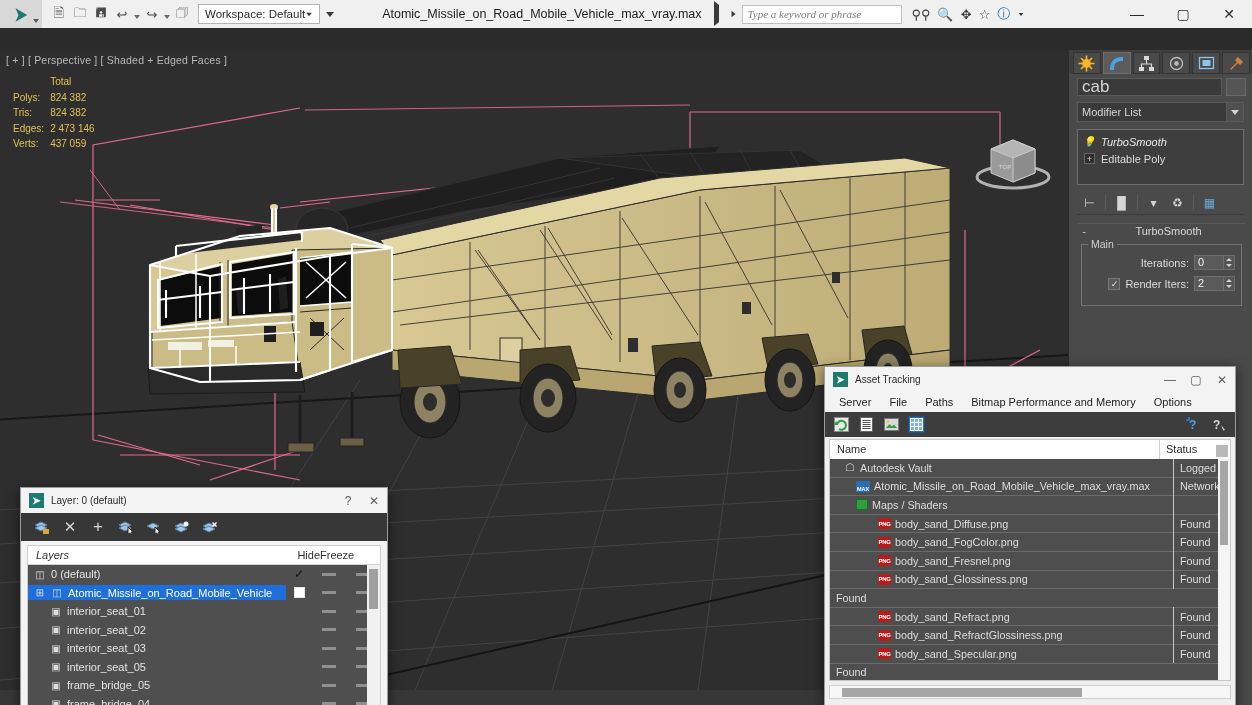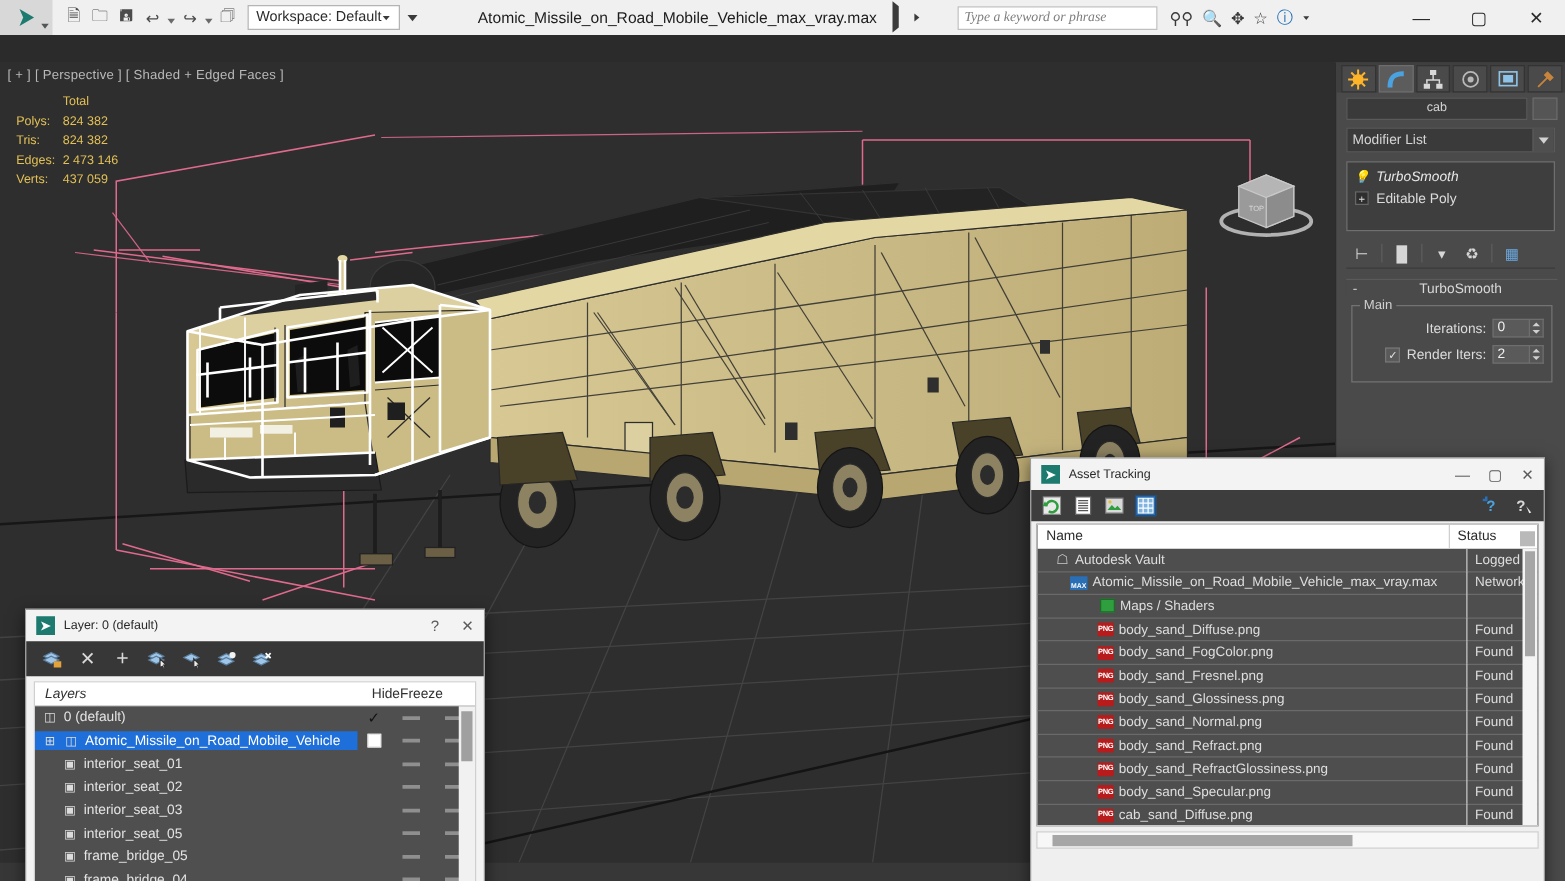--- a/index.html
+++ b/index.html
@@ -25,21 +25,21 @@
     display:flex; align-items:center; padding:0 6px; font-size:11.5px; color:#2b2b2b;
     min-width:118px; }
   .wsdrop { margin-left:4px; width:12px;height:20px; display:flex;align-items:center;
     justify-content:center; }
   .tri-dn { width:0;height:0;border-left:4px solid transparent;border-right:4px solid transparent;
     border-top:5px solid #3a3a3a; }
   .tri-rt { width:0;height:0;border-top:4px solid transparent;border-bottom:4px solid transparent;
     border-left:5px solid #3a3a3a; }
   .docname { flex:0 0 auto; margin-left:46px; font-size:12.5px; color:#1c1c1c; }
   .docarrow { margin-left:12px; }
-  .searchwrap { margin-left:12px; display:flex; align-items:center;gap:24px; }
+  .searchwrap { margin-left:12px; display:flex; align-items:center; }
   .searchbox { width:160px; height:19px; background:#fff; border:1px solid #c0c0c0;
     font-size:11px; color:#7d7d7d; font-style:italic; padding:0 5px; line-height:17px;
     font-family:"Liberation Serif", serif; }
   .helpicons { display:flex; align-items:center; gap:7px; margin-left:10px; color:#3a3a3a;
     font-size:13px; }
   .wbtns { position:absolute; right:0; top:0; height:28px; display:flex; }
   .wbtn { width:46px;height:28px; display:flex;align-items:center;justify-content:center;
     font-size:14px; color:#2a2a2a; }
 
   
@@ -68,21 +68,21 @@
 
   
   .cmdpanel { position:absolute; left:1068px; top:0; width:184px; height:655px;
     background:#4a4a4a; border-left:1px solid #2c2c2c; }
   .cp-tabs { display:flex; height:24px; background:#3f3f3f; padding:2px 2px 0 4px; gap:2px;}
   .cp-tab { width:28px;height:22px; background:#4a4a4a; border:1px solid #333;
     display:flex;align-items:center;justify-content:center; }
   .cp-tab.active { background:#5c5c5c; border-color:#6d6d6d;}
   .cp-row { display:flex; padding:4px 6px 0 8px; gap:4px; }
   .cp-name { flex:1; height:18px; background:#3a3a3a; border:1px solid #5a5a5a;
-    color:#d5d5d5; font-size:10px; padding:0 4px; line-height:16px;text-align:center; }
+    color:#d5d5d5; font-size:17px; padding:0 4px; line-height:16px; }
   .cp-colorchip { width:20px;height:18px; background:#555; border:1px solid #6a6a6a; }
   .cp-modlist { margin:6px 8px 0 8px; height:20px; background:#3a3a3a;
     border:1px solid #5a5a5a; display:flex; align-items:center; padding:0 4px;
     color:#d5d5d5; font-size:11px; position:relative;}
   .cp-modlist .dd { position:absolute; right:0; top:0; width:17px; height:18px;
     background:#4f4f4f; border-left:1px solid #5a5a5a; display:flex;
     align-items:center; justify-content:center;}
   .cp-stack { margin:7px 8px 0 8px; height:56px; background:#3e3e3e;
     border:1px solid #6f6f6f; padding:3px 0 0 0; }
   .cp-stackitem { height:17px; display:flex; align-items:center; padding-left:6px;
@@ -203,21 +203,21 @@
     background:#a6a6a6;}
   .ico-png { width:13px;height:11px; background:#b81b1b; color:#fff; font-size:6px;
     font-weight:bold; display:flex;align-items:center;justify-content:center;
     border-radius:1px; letter-spacing:-0.3px;}
   .ico-vault { width:12px;height:11px; color:#c9c9c9; font-size:11px;
     display:flex;align-items:center;justify-content:center;}
   .ico-max { width:14px;height:11px; background:#2a6fb5; color:#fff; font-size:5.5px;
     font-weight:bold; display:flex;align-items:flex-end;justify-content:center; }
   .ico-maps { width:12px;height:11px; background:#2f9e3f; border:1px solid #1d6b29; }
   .pad-l1{ padding-left:14px; } .pad-l2{ padding-left:26px; }
-  .pad-l3{ padding-left:50px; } .pad-l4{ padding-left:48px; }
+  .pad-l3{ padding-left:26px; } .pad-l4{ padding-left:48px; }
 </style>
 </head>
 <body>
 
 <div id="app">
 
   <div class="titlebar">
     <div class="maxlogo">
       <span class="glyph">➤</span>
       <span class="caret"></span>
@@ -825,20 +825,27 @@
 
     <div class="dlg" id="assetDlg">
       <div class="dlg-title">
         <span class="ic">➤</span>
         <span class="tx">Asset Tracking</span>
         <span class="sp"></span>
         <span class="dlg-btn">—</span>
         <span class="dlg-btn">▢</span>
         <span class="dlg-btn">✕</span>
       </div>
+      <div class="at-menu">
+        <span class="mi">Server</span>
+        <span class="mi">File</span>
+        <span class="mi">Paths</span>
+        <span class="mi">Bitmap Performance and Memory</span>
+        <span class="mi">Options</span>
+      </div>
       <div class="at-toolbar">
         <span class="ti">
           <svg width="15" height="15" viewBox="0 0 15 15">
               <rect x="0.5" y="0.5" width="14" height="14" fill="#e9e9e9" stroke="#8a8a8a"></rect>
               <path d="M3 8a4.5 4.5 0 1 1 2 4" fill="none" stroke="#2f9e3f" stroke-width="2"></path>
               <path d="M2 4l2 4-4 0z" fill="#2f9e3f"></path>
             </svg>
         </span>
         <span class="ti">
           <svg width="15" height="15" viewBox="0 0 15 15">
@@ -938,24 +945,20 @@
           <span class="s">Found</span>
         </div>
         <div class="at-row">
           <span class="n pad-l4">
             <span class="ico-png">PNG</span>
             <span>body_sand_Glossiness.png</span>
           </span>
           <span class="s">Found</span>
         </div>
         <div class="at-row">
-          <span class="n pad-l4">
-            <span class="ico-png">PNG</span>
-            <span>body_sand_Normal.png</span>
-          </span>
           <span class="s">Found</span>
         </div>
         <div class="at-row">
           <span class="n pad-l4">
             <span class="ico-png">PNG</span>
             <span>body_sand_Refract.png</span>
           </span>
           <span class="s">Found</span>
         </div>
         <div class="at-row">
@@ -966,24 +969,20 @@
           <span class="s">Found</span>
         </div>
         <div class="at-row">
           <span class="n pad-l4">
             <span class="ico-png">PNG</span>
             <span>body_sand_Specular.png</span>
           </span>
           <span class="s">Found</span>
         </div>
         <div class="at-row">
-          <span class="n pad-l4">
-            <span class="ico-png">PNG</span>
-            <span>cab_sand_Diffuse.png</span>
-          </span>
           <span class="s">Found</span>
         </div>
 
         <div class="at-vbar">
           <div class="thumb"></div>
         </div>
       </div>
 
       <div class="at-hbar">
         <div class="thumb"></div>

